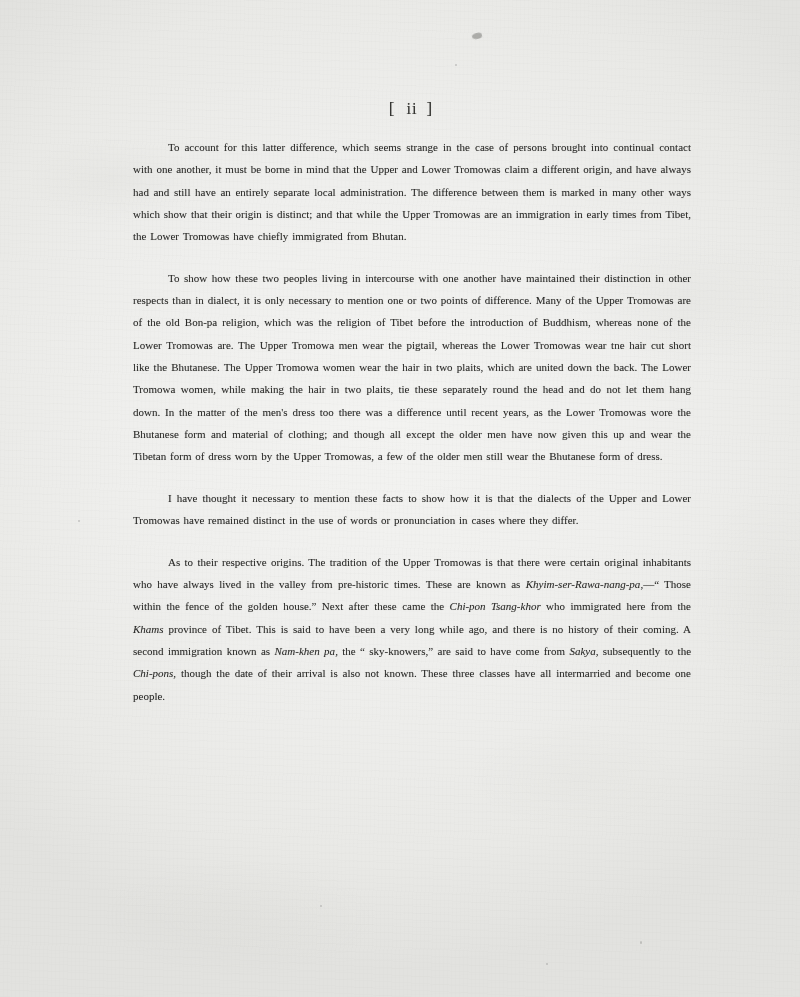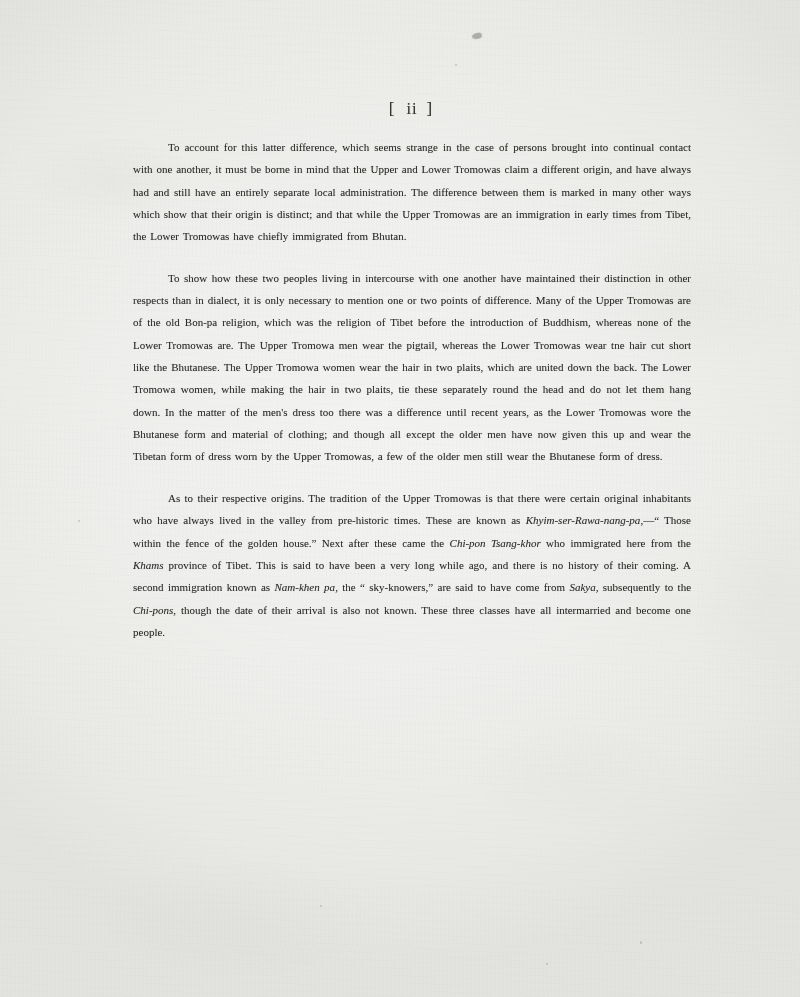--- a/index.html
+++ b/index.html
@@ -131,17 +131,18 @@
 
   <div id="content">
 
     <div id="folio">
       <span class="br">[</span><span class="num">ii</span><span class="br">]</span>
     </div>
 
     <div id="body">
       <p class="para">To account for this latter difference, which seems strange in the case of persons brought into continual contact with one another, it must be borne in mind that the Upper and Lower Tromowas claim a different origin, and have always had and still have an entirely separate local administration. The difference between them is marked in many other ways which show that their origin is distinct; and that while the Upper Tromowas are an immigration in early times from Tibet, the Lower Tromowas have chiefly immigrated from Bhutan.</p>
       <p class="para">To show how these two peoples living in intercourse with one another have maintained their distinction in other respects than in dialect, it is only necessary to mention one or two points of difference. Many of the Upper Tromowas are of the old Bon-pa religion, which was the religion of Tibet before the introduction of Buddhism, whereas none of the Lower Tromowas are. The Upper Tromowa men wear the pigtail, whereas the Lower Tromowas wear tne hair cut short like the Bhutanese. The Upper Tromowa women wear the hair in two plaits, which are united down the back. The Lower Tromowa women, while making the hair in two plaits, tie these separately round the head and do not let them hang down. In the matter of the men's dress too there was a difference until recent years, as the Lower Tromowas wore the Bhutanese form and material of clothing; and though all except the older men have now given this up and wear the Tibetan form of dress worn by the Upper Tromowas, a few of the older men still wear the Bhutanese form of dress.</p>
+      <p class="para">I have thought it necessary to mention these facts to show how it is that the dialects of the Upper and Lower Tromowas have remained distinct in the use of words or pronunciation in cases where they differ.</p>
       <p class="para"><span>As to their respective origins. The tradition of the Upper Tromowas is that there were certain original inhabitants who have always lived in the valley from pre-historic times. These are known as </span><i>Khyim-ser-Rawa-nang-pa</i><span>,—“ Those within the fence of the golden house.” Next after these came the </span><i>Chi-pon Tsang-khor</i><span> who immigrated here from the </span><i>Khams</i><span> province of Tibet. This is said to have been a very long while ago, and there is no history of their coming. A second immigration known as </span><i>Nam-khen pa</i><span>, the “ sky-knowers,” are said to have come from </span><i>Sakya</i><span>, subsequently to the </span><i>Chi-pons</i><span>, though the date of their arrival is also not known. These three classes have all intermarried and become one people.</span></p>
     </div>
 
   </div>
 </div>
 
 </body></html>

